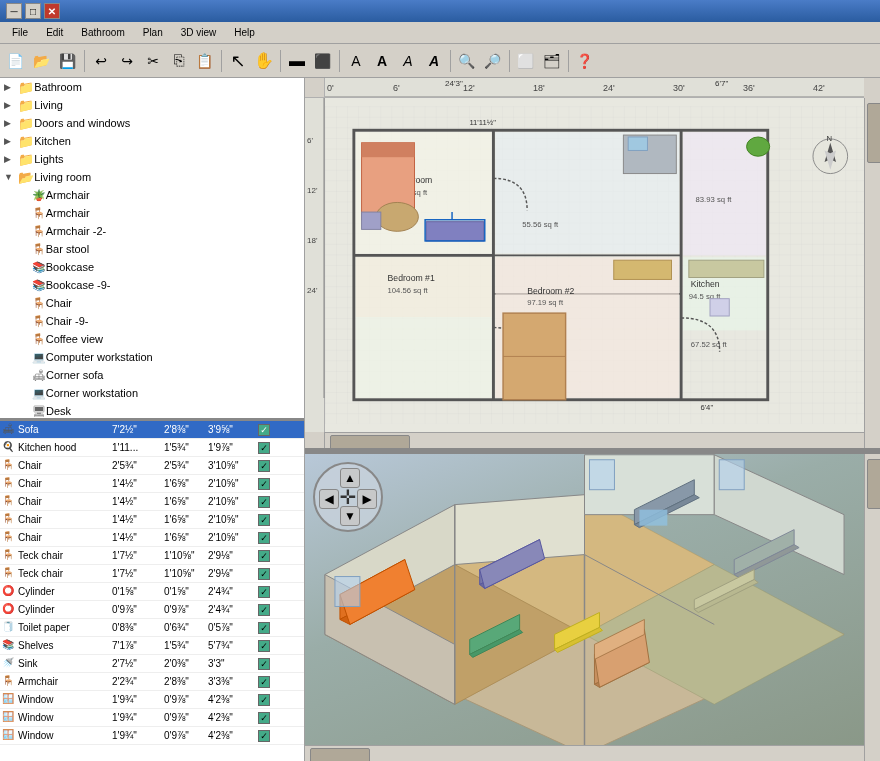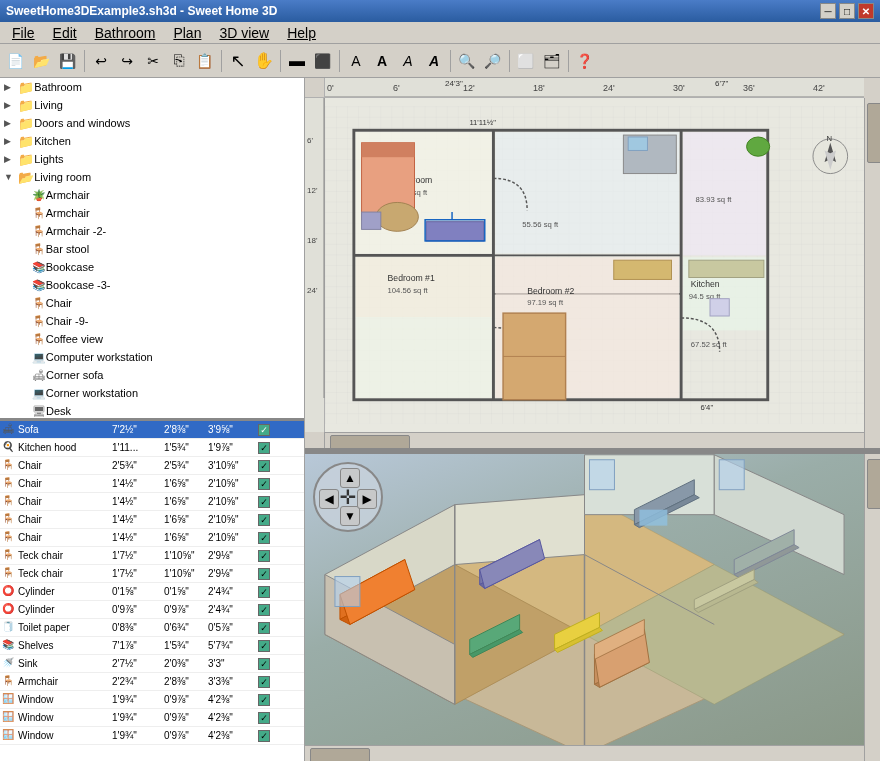--- a/index.html
+++ b/index.html
@@ -32,22 +32,21 @@
       height: 22px;
       display: flex;
       align-items: center;
       border-bottom: 1px solid #a0a0a0;
       padding: 0 4px;
       gap: 2px;
     }
     .menu-item {
       padding: 2px 8px;
       cursor: pointer;
-      font-size: 14px;
-      text-decoration: underline;
+      font-size: 10px;
     }
 
     
     #toolbar {
       background: #d4d0c8;
       height: 34px;
       display: flex;
       align-items: center;
       border-bottom: 1px solid #a0a0a0;
       padding: 2px 4px;
@@ -203,21 +202,20 @@
       border-radius: 2px;
       min-height: 20px;
       min-width: 20px;
       cursor: pointer;
     }
   </style>
 </head>
 <body>
 
 <div id="titlebar">
-  <span>SweetHome3DExample3.sh3d - Sweet Home 3D</span>
   <div id="titlebar-controls">
     <div class="titlebar-btn">─</div>
     <div class="titlebar-btn">□</div>
     <div class="titlebar-btn close">✕</div>
   </div>
 </div>
 
 <div id="menubar">
   <span class="menu-item">File</span>
   <span class="menu-item">Edit</span>
@@ -315,21 +313,21 @@
         <span class="tree-label">Bar stool</span>
       </div>
       <div class="tree-item indent1">
         <span class="tree-expand"></span>
         <span class="item-icon">📚</span>
         <span class="tree-label">Bookcase</span>
       </div>
       <div class="tree-item indent1">
         <span class="tree-expand"></span>
         <span class="item-icon">📚</span>
-        <span class="tree-label">Bookcase -3-</span>
+        <span class="tree-label">Bookcase -9-</span>
       </div>
       <div class="tree-item indent1">
         <span class="tree-expand"></span>
         <span class="item-icon">🪑</span>
         <span class="tree-label">Chair</span>
       </div>
       <div class="tree-item indent1">
         <span class="tree-expand"></span>
         <span class="item-icon">🪑</span>
         <span class="tree-label">Chair -9-</span>

